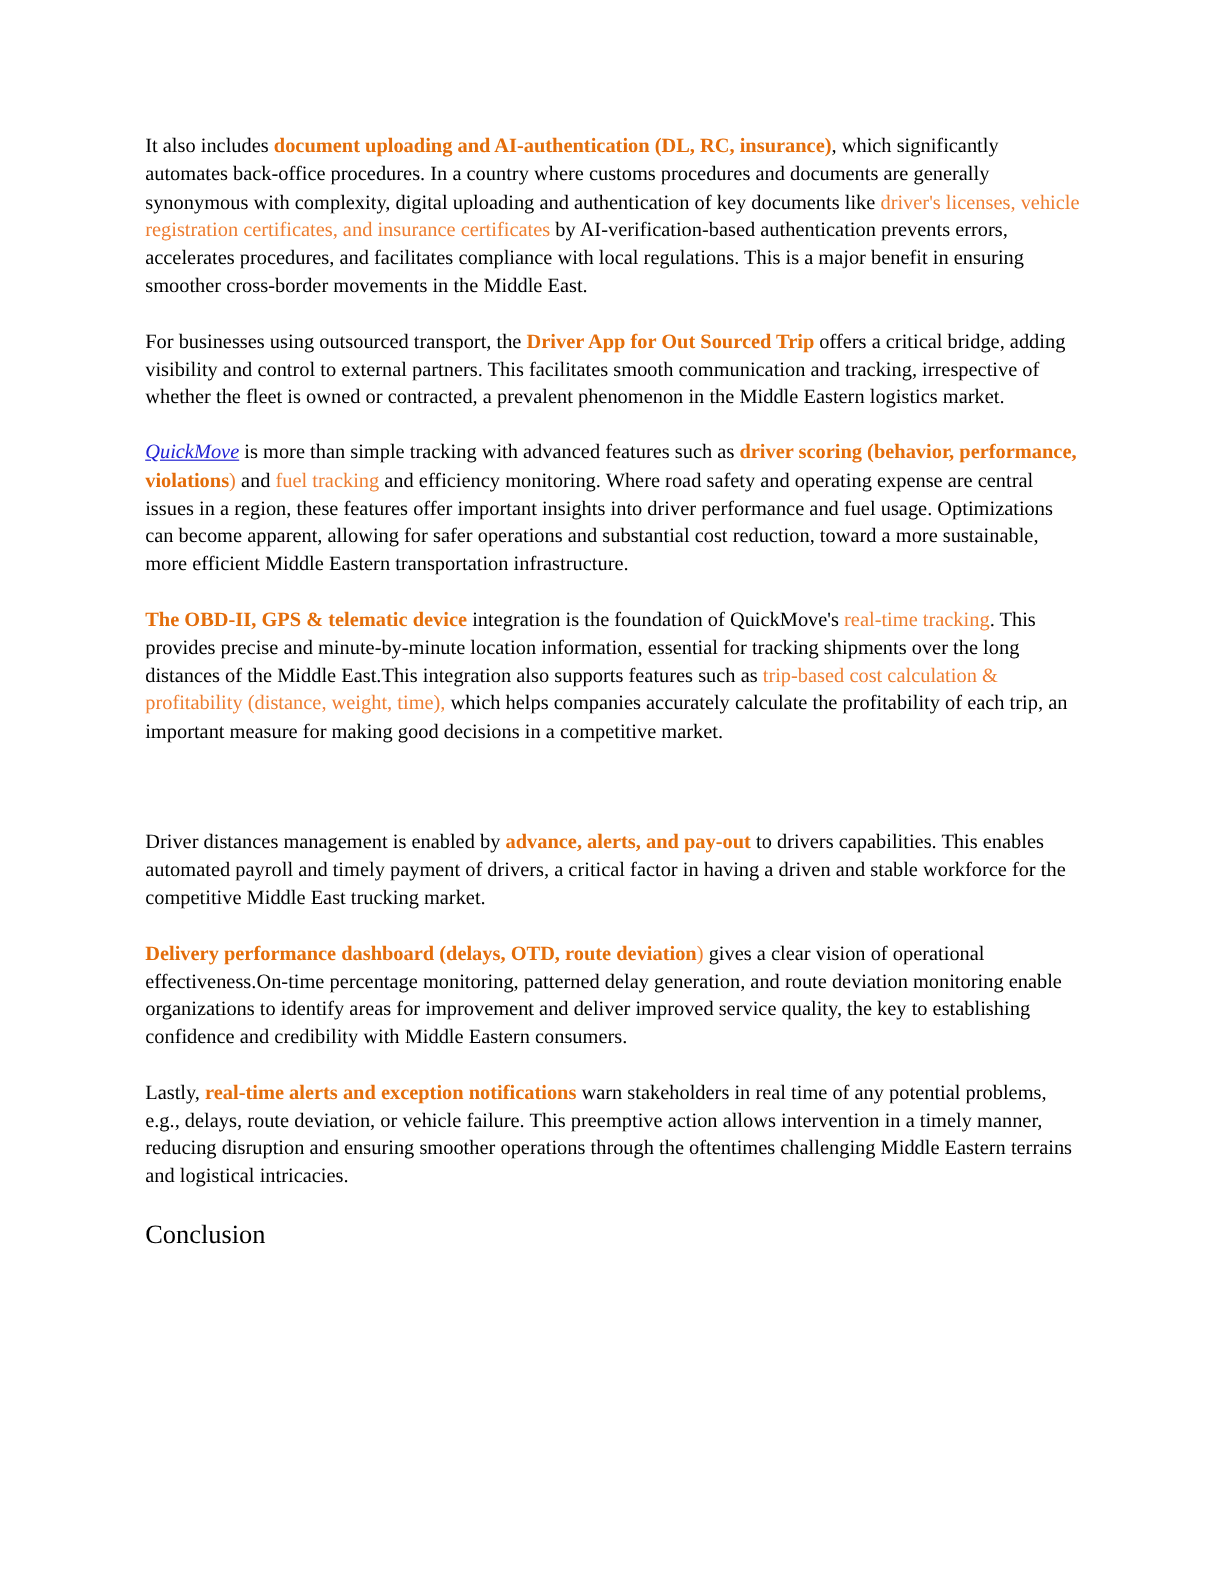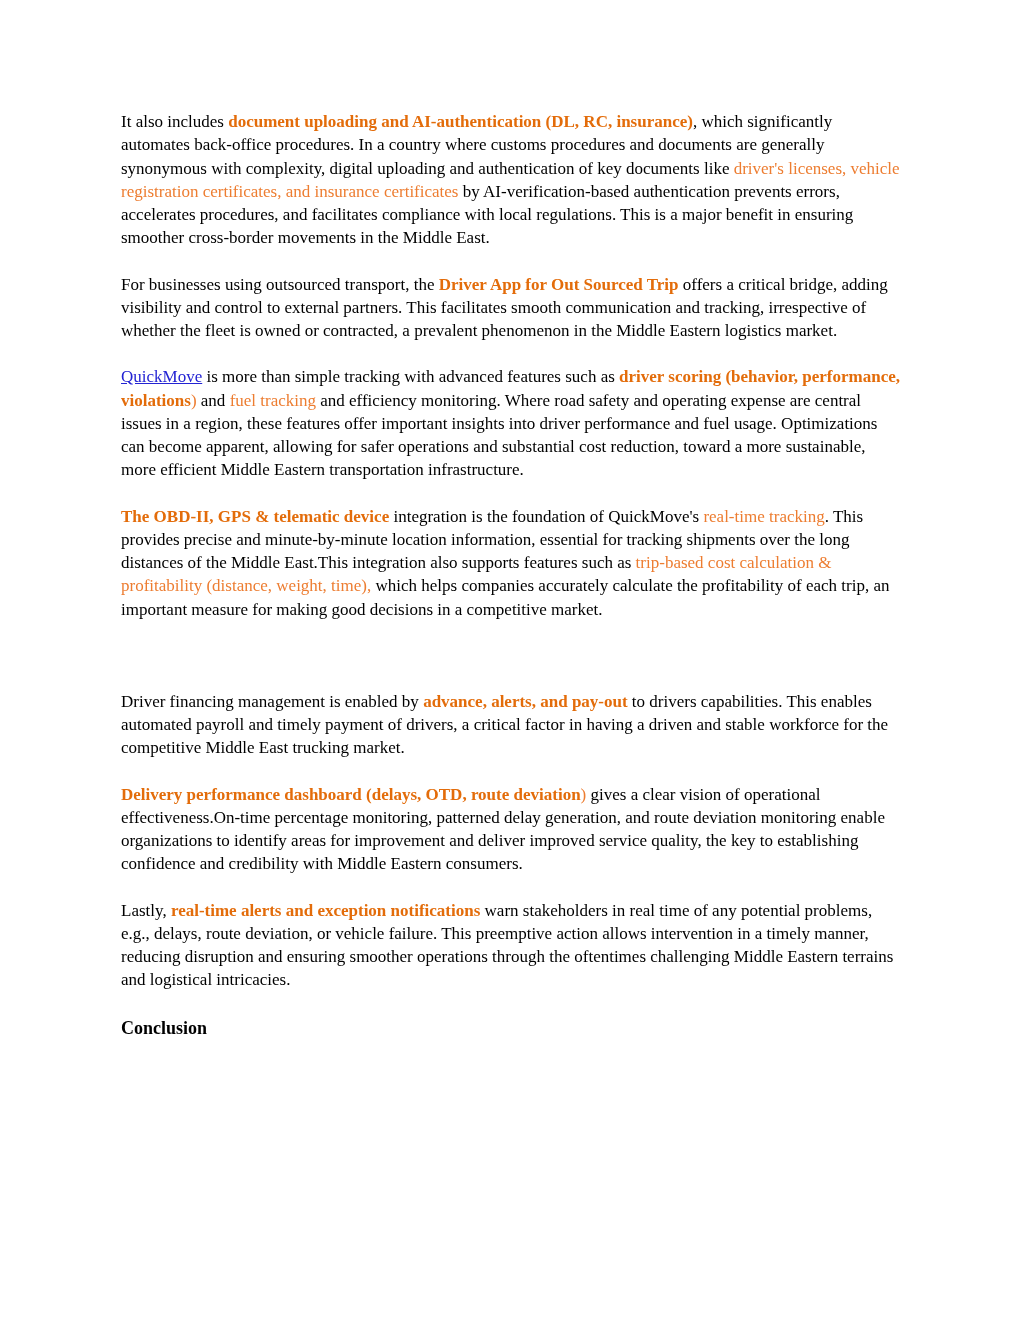--- a/index.html
+++ b/index.html
@@ -27,50 +27,51 @@
     font-size: 17px;
     line-height: 23.25px;
     color: var(--text, #000000);
   }
   .content p.spacer {
     height: 23px;
     margin: 0;
   }
   .content h1 {
     margin: 21px 0 0 0;
-    font-size: 18px;
+    font-size: 22px;
     line-height: 27px;
-    font-weight: bold;
+    font-weight: normal;
     color: var(--text, #000000);
   }
   .run-normal {
     color: var(--text, #000000);
   }
   .run-bold-orange {
     color: var(--accent-bold, #E36C0A);
     font-weight: bold;
   }
   .run-orange {
     color: var(--accent, #ED7D31);
   }
   a.run-link {
     color: var(--link, #2323D3);
     text-decoration: underline;
     cursor: pointer;
+    font-style: italic;
   }
 </style>
 </head>
 <body>
 
 <div class="page">
   <div class="content">
       <p><span class="run-normal">It also includes </span><span class="run-bold-orange">document uploading and AI-authentication (DL, RC, insurance)</span><span class="run-normal">, which significantly automates back-office procedures. In a country where customs procedures and documents are generally synonymous with complexity, digital uploading and authentication of key documents like </span><span class="run-orange">driver's licenses, vehicle registration certificates, and insurance certificates</span><span class="run-normal"> by AI-verification-based authentication prevents errors, accelerates procedures, and facilitates compliance with local regulations. This is a major benefit in ensuring smoother cross-border movements in the Middle East.</span></p>
       <p><span class="run-normal">For businesses using outsourced transport, the </span><span class="run-bold-orange">Driver App for Out Sourced Trip</span><span class="run-normal"> offers a critical bridge, adding visibility and control to external partners. This facilitates smooth communication and tracking, irrespective of whether the fleet is owned or contracted, a prevalent phenomenon in the Middle Eastern logistics market.</span></p>
       <p><a class="run-link">QuickMove</a><span class="run-normal"> is more than simple tracking with advanced features such as </span><span class="run-bold-orange">driver scoring (behavior, performance, violations</span><span class="run-orange">)</span><span class="run-normal"> and </span><span class="run-orange">fuel tracking</span><span class="run-normal"> and efficiency monitoring. Where road safety and operating expense are central issues in a region, these features offer important insights into driver performance and fuel usage. Optimizations can become apparent, allowing for safer operations and substantial cost reduction, toward a more sustainable, more efficient Middle Eastern transportation infrastructure.</span></p>
       <p><span class="run-bold-orange">The OBD-II, GPS &amp; telematic device</span><span class="run-normal"> integration is the foundation of QuickMove's </span><span class="run-orange">real-time tracking</span><span class="run-normal">. This provides precise and minute-by-minute location information, essential for tracking shipments over the long distances of the Middle East.This integration also supports features such as </span><span class="run-orange">trip-based cost calculation &amp; profitability (distance, weight, time),</span><span class="run-normal"> which helps companies accurately calculate the profitability of each trip, an important measure for making good decisions in a competitive market.</span></p>
       <p class="spacer"></p>
       <p class="spacer"></p>
-      <p><span class="run-normal">Driver financing management is enabled by </span><span class="run-bold-orange">advance, alerts, and pay-out</span><span class="run-normal"> to drivers capabilities. This enables automated payroll and timely payment of drivers, a critical factor in having a driven and stable workforce for the competitive Middle East trucking market.</span></p>
+      <p><span class="run-normal">Driver distances management is enabled by </span><span class="run-bold-orange">advance, alerts, and pay-out</span><span class="run-normal"> to drivers capabilities. This enables automated payroll and timely payment of drivers, a critical factor in having a driven and stable workforce for the competitive Middle East trucking market.</span></p>
       <p><span class="run-bold-orange">Delivery performance dashboard (delays, OTD, route deviation</span><span class="run-orange">)</span><span class="run-normal"> gives a clear vision of operational effectiveness.On-time percentage monitoring, patterned delay generation, and route deviation monitoring enable organizations to identify areas for improvement and deliver improved service quality, the key to establishing confidence and credibility with Middle Eastern consumers.</span></p>
       <p><span class="run-normal">Lastly, </span><span class="run-bold-orange">real-time alerts and exception notifications</span><span class="run-normal"> warn stakeholders in real time of any potential problems, e.g., delays, route deviation, or vehicle failure. This preemptive action allows intervention in a timely manner, reducing disruption and ensuring smoother operations through the oftentimes challenging Middle Eastern terrains and logistical intricacies.</span></p>
       <h1><span class="run-normal">Conclusion</span></h1>
     </div>
 </div>
 
 </body></html>

